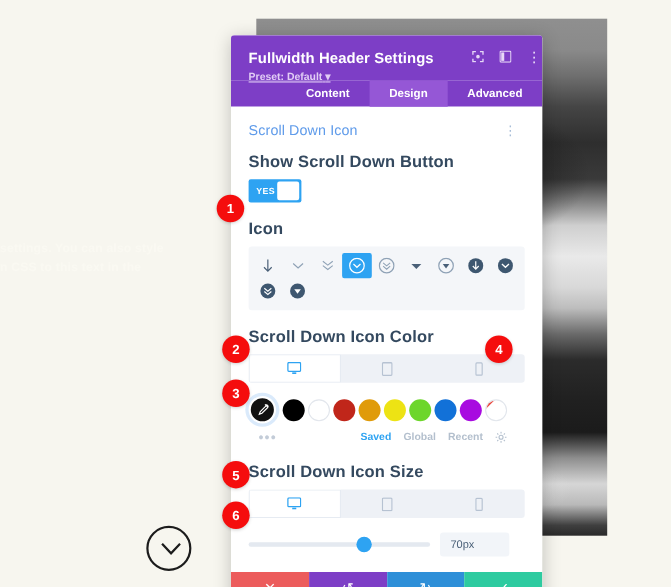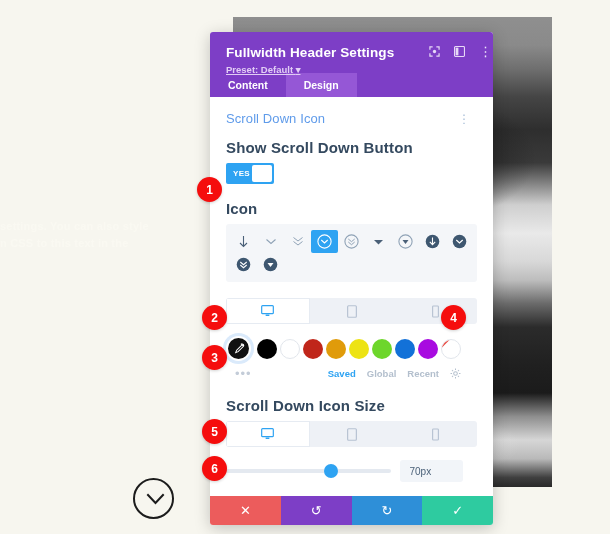--- a/index.html
+++ b/index.html
@@ -110,20 +110,21 @@
   .hdr-ic { color: #e7d8f7; display: flex; align-items: center; }
   .hdr-kebab {
     width: 3px; color: #f0e6fb; font-size: 13px; line-height: 9px;
     letter-spacing: 0; text-align: center;
   }
 
   .tabs {
     display: flex;
     background: #7d3ec6;
     height: 24px;
+    justify-content: flex-end;
   }
   .tab {
     flex: 0 0 auto;
     padding: 0 18px;
     height: 24px;
     line-height: 24px;
     color: #fff;
     font-size: 10.5px;
     font-weight: bold;
     cursor: pointer;
@@ -363,20 +364,21 @@
               <rect x="1.8" y="1.8" width="3" height="8.4" fill="#e7d8f7"></rect>
             </svg>
         </span>
         <span class="hdr-kebab">⋮</span>
       </div>
     </div>
 
     <div class="tabs">
       <div class="tab">Content</div>
       <div class="tab active">Design</div>
+      <div class="tab">Advanced</div>
     </div>
 
     <div class="modal-body">
 
       <div class="section-head">
         <div class="section-title">Scroll Down Icon</div>
         <div class="section-kebab">⋮</div>
       </div>
 
       <div class="field-label">Show Scroll Down Button</div>
@@ -448,20 +450,21 @@
         <div class="icon-cell">
           <svg width="15" height="15" viewBox="0 0 15 15">
               <circle cx="7.5" cy="7.5" r="6.8" fill="#3e5770"></circle>
               <path d="M4.5 6h6L7.5 10z" fill="#fff"></path>
             </svg>
         </div>
       </div>
 
       <div class="gap16"></div>
 
+      <div class="field-label">Scroll Down Icon Color</div>
       <div class="devtabs">
         <div class="devtab active">
           <svg width="13" height="12" viewBox="0 0 14 13">
               <rect x="0.7" y="0.7" width="12.6" height="8.6" rx="1" stroke="currentColor" stroke-width="1.3" fill="none"></rect>
               <rect x="5" y="10.3" width="4" height="1.6" fill="currentColor"></rect>
             </svg>
         </div>
         <div class="devtab">
           <svg width="10" height="13" viewBox="0 0 11 14">
               <rect x="0.7" y="0.7" width="9.6" height="12.6" rx="1" stroke="currentColor" stroke-width="1.3" fill="none"></rect>

